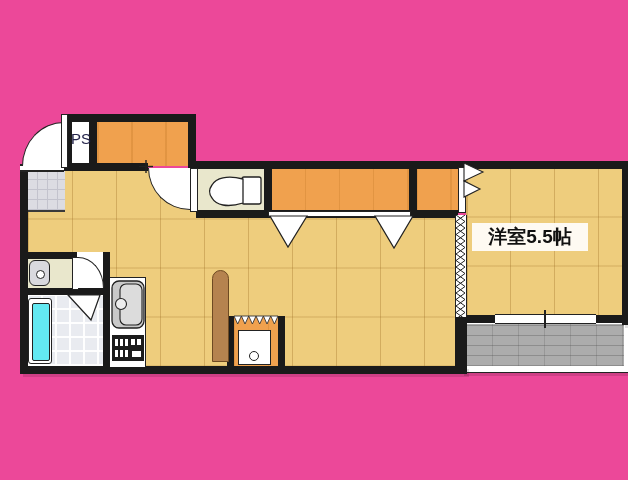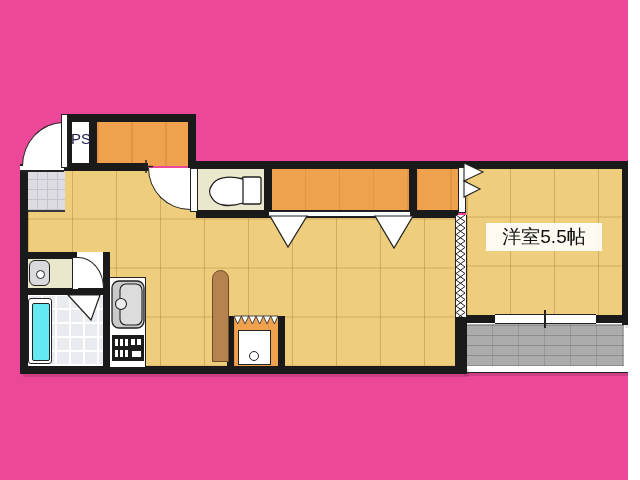--- a/index.html
+++ b/index.html
@@ -161,15 +161,15 @@
               border:1.5px solid #6e4a22;border-radius:9px 9px 0 0;box-sizing:border-box;"></div>
 
   <div class="orange" style="left:234px;top:317px;width:44px;height:49px;"></div>
   <svg style="left:234px;top:316px;" width="44" height="10" viewBox="0 0 44 10">
     <polygon points="0,0 3.7,8 7.4,0 11,8 14.7,0 18.4,8 22,0 25.7,8 29.4,0 33,8 36.7,0 40.4,8 44,0" fill="#ffffff" stroke="#333" stroke-width="0.9"></polygon>
   </svg>
   <div class="whitebox" style="left:238px;top:330px;width:33px;height:35px;border:1.5px solid #222;box-sizing:border-box;"></div>
   <div style="position:absolute;left:249px;top:351px;width:10px;height:10px;border:1.3px solid #222;border-radius:50%;background:#fff;box-sizing:border-box;"></div>
 
   <div class="label" style="left:69px;top:130px;width:24px;height:17px;font-size:15px;color:#23234a;background:transparent;">PS</div>
-  <div class="label" style="left:486px;top:223px;width:116px;height:28px;font-size:19px;font-weight:400;">洋室5.5帖</div>
+  <div class="label" style="left:472px;top:223px;width:116px;height:28px;font-size:19px;font-weight:700;">洋室5.5帖</div>
 
 </div>
 
 </body></html>

